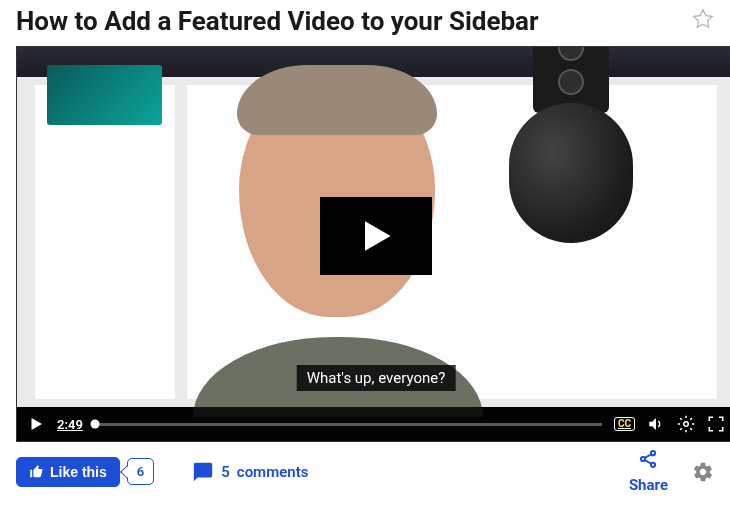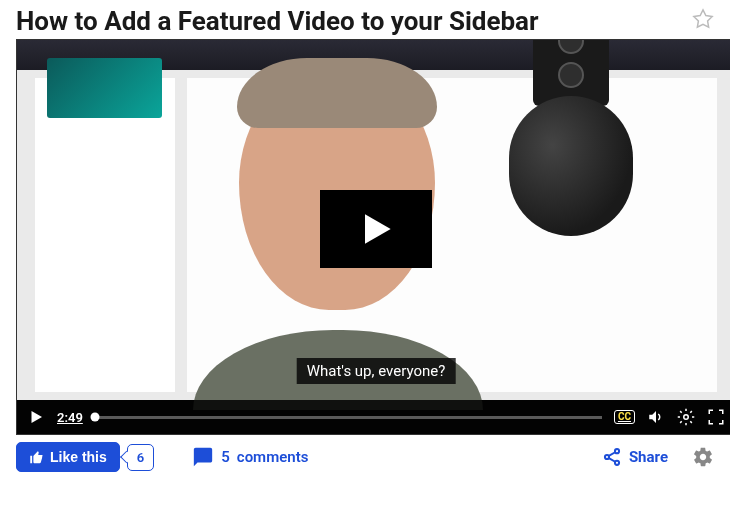--- a/index.html
+++ b/index.html
@@ -1,17 +1,17 @@
 <!DOCTYPE html>
 <html><head>
 <meta charset="utf-8">
 <style>
 * { margin: 0; padding: 0; box-sizing: border-box; }
 body { font-family: -apple-system, BlinkMacSystemFont, "Segoe UI", Roboto, sans-serif; background: #fff; width: 730px; height: 513px; padding: 0 16px; }
-.header { display: flex; align-items: center; justify-content: space-between; padding: 6px 0 3px; }
+.header { display: flex; align-items: center; justify-content: space-between; padding: 6px 0 10px; }
 .title { font-size: 26px; font-weight: 700; color: #1a1a1a; }
 .star-btn { color: #bbb; cursor: pointer; }
 .star-btn svg { width: 22px; height: 22px; }
 .video-wrap { position: relative; width: 720px; height: 396px; border: 1px solid #333; background: #2a2a2a; overflow: hidden; }
 .video-thumb { position: absolute; inset: 0; background: #1a1a1a; }
 .video-top { position: absolute; top: 0; left: 0; right: 0; height: 30px; background: linear-gradient(180deg, #2a2a35 0%, #1c1c24 100%); }
 .video-bg { position: absolute; top: 30px; left: 0; right: 0; bottom: 34px; background: #eaeaea; }
 .browser-sidebar { position: absolute; left: 18px; top: 8px; bottom: 8px; width: 140px; background: #fff; }
 .browser-main { position: absolute; left: 170px; top: 8px; bottom: 8px; right: 18px; background: #fdfdfd; }
 .teal-box { position: absolute; left: 30px; top: -12px; width: 115px; height: 60px; background: linear-gradient(135deg, #0b5a5a, #0aa59a); border-radius: 3px; }
@@ -36,21 +36,21 @@
 .progress-dot { position: absolute; left: 0; top: 50%; transform: translate(-50%, -50%); width: 9px; height: 9px; background: #fff; border-radius: 50%; }
 .cc-badge { border: 1.5px solid #fff; border-radius: 3px; font-size: 10px; font-weight: 700; padding: 1px 3px; line-height: 1; }
 .action-bar { display: flex; align-items: center; gap: 10px; padding: 7px 0; }
 .like-btn { display: flex; align-items: center; gap: 6px; background: #1d4ed8; color: #fff; border: 1px solid #1d4ed8; border-radius: 5px; padding: 6px 12px; font-size: 14px; font-weight: 600; cursor: pointer; }
 .like-btn svg { width: 15px; height: 15px; }
 .like-count { border: 1.5px solid #1d4ed8; color: #1d4ed8; border-radius: 5px; padding: 5px 9px; font-size: 13px; font-weight: 600; position: relative; margin-left: -3px; }
 .like-count:before { content: ""; position: absolute; left: -6px; top: 50%; transform: translateY(-50%) rotate(45deg); width: 8px; height: 8px; border-left: 1.5px solid #1d4ed8; border-bottom: 1.5px solid #1d4ed8; background: #fff; }
 .comments-link { display: flex; align-items: center; gap: 7px; color: #1d4ed8; font-size: 15px; font-weight: 600; cursor: pointer; margin-left: 28px; }
 .comments-link svg { width: 22px; height: 22px; }
 .spacer { flex: 1; }
-.share-link { display: flex; align-items: center; gap: 7px; color: #1d4ed8; font-size: 15px; font-weight: 700; cursor: pointer; }
+.share-link { display: flex; align-items: center; gap: 7px; color: #1d4ed8; font-size: 15px; font-weight: 700; cursor: pointer; flex-direction: column; }
 .share-link svg { width: 20px; height: 20px; }
 .gear-btn { color: #888; cursor: pointer; display: flex; align-items: center; margin-left: 14px; }
 .gear-btn svg { width: 22px; height: 22px; }
 </style>
 </head>
 <body>
 
 <div class="header">
   <h1 class="title">How to Add a Featured Video to your Sidebar</h1>
   <div class="star-btn">

